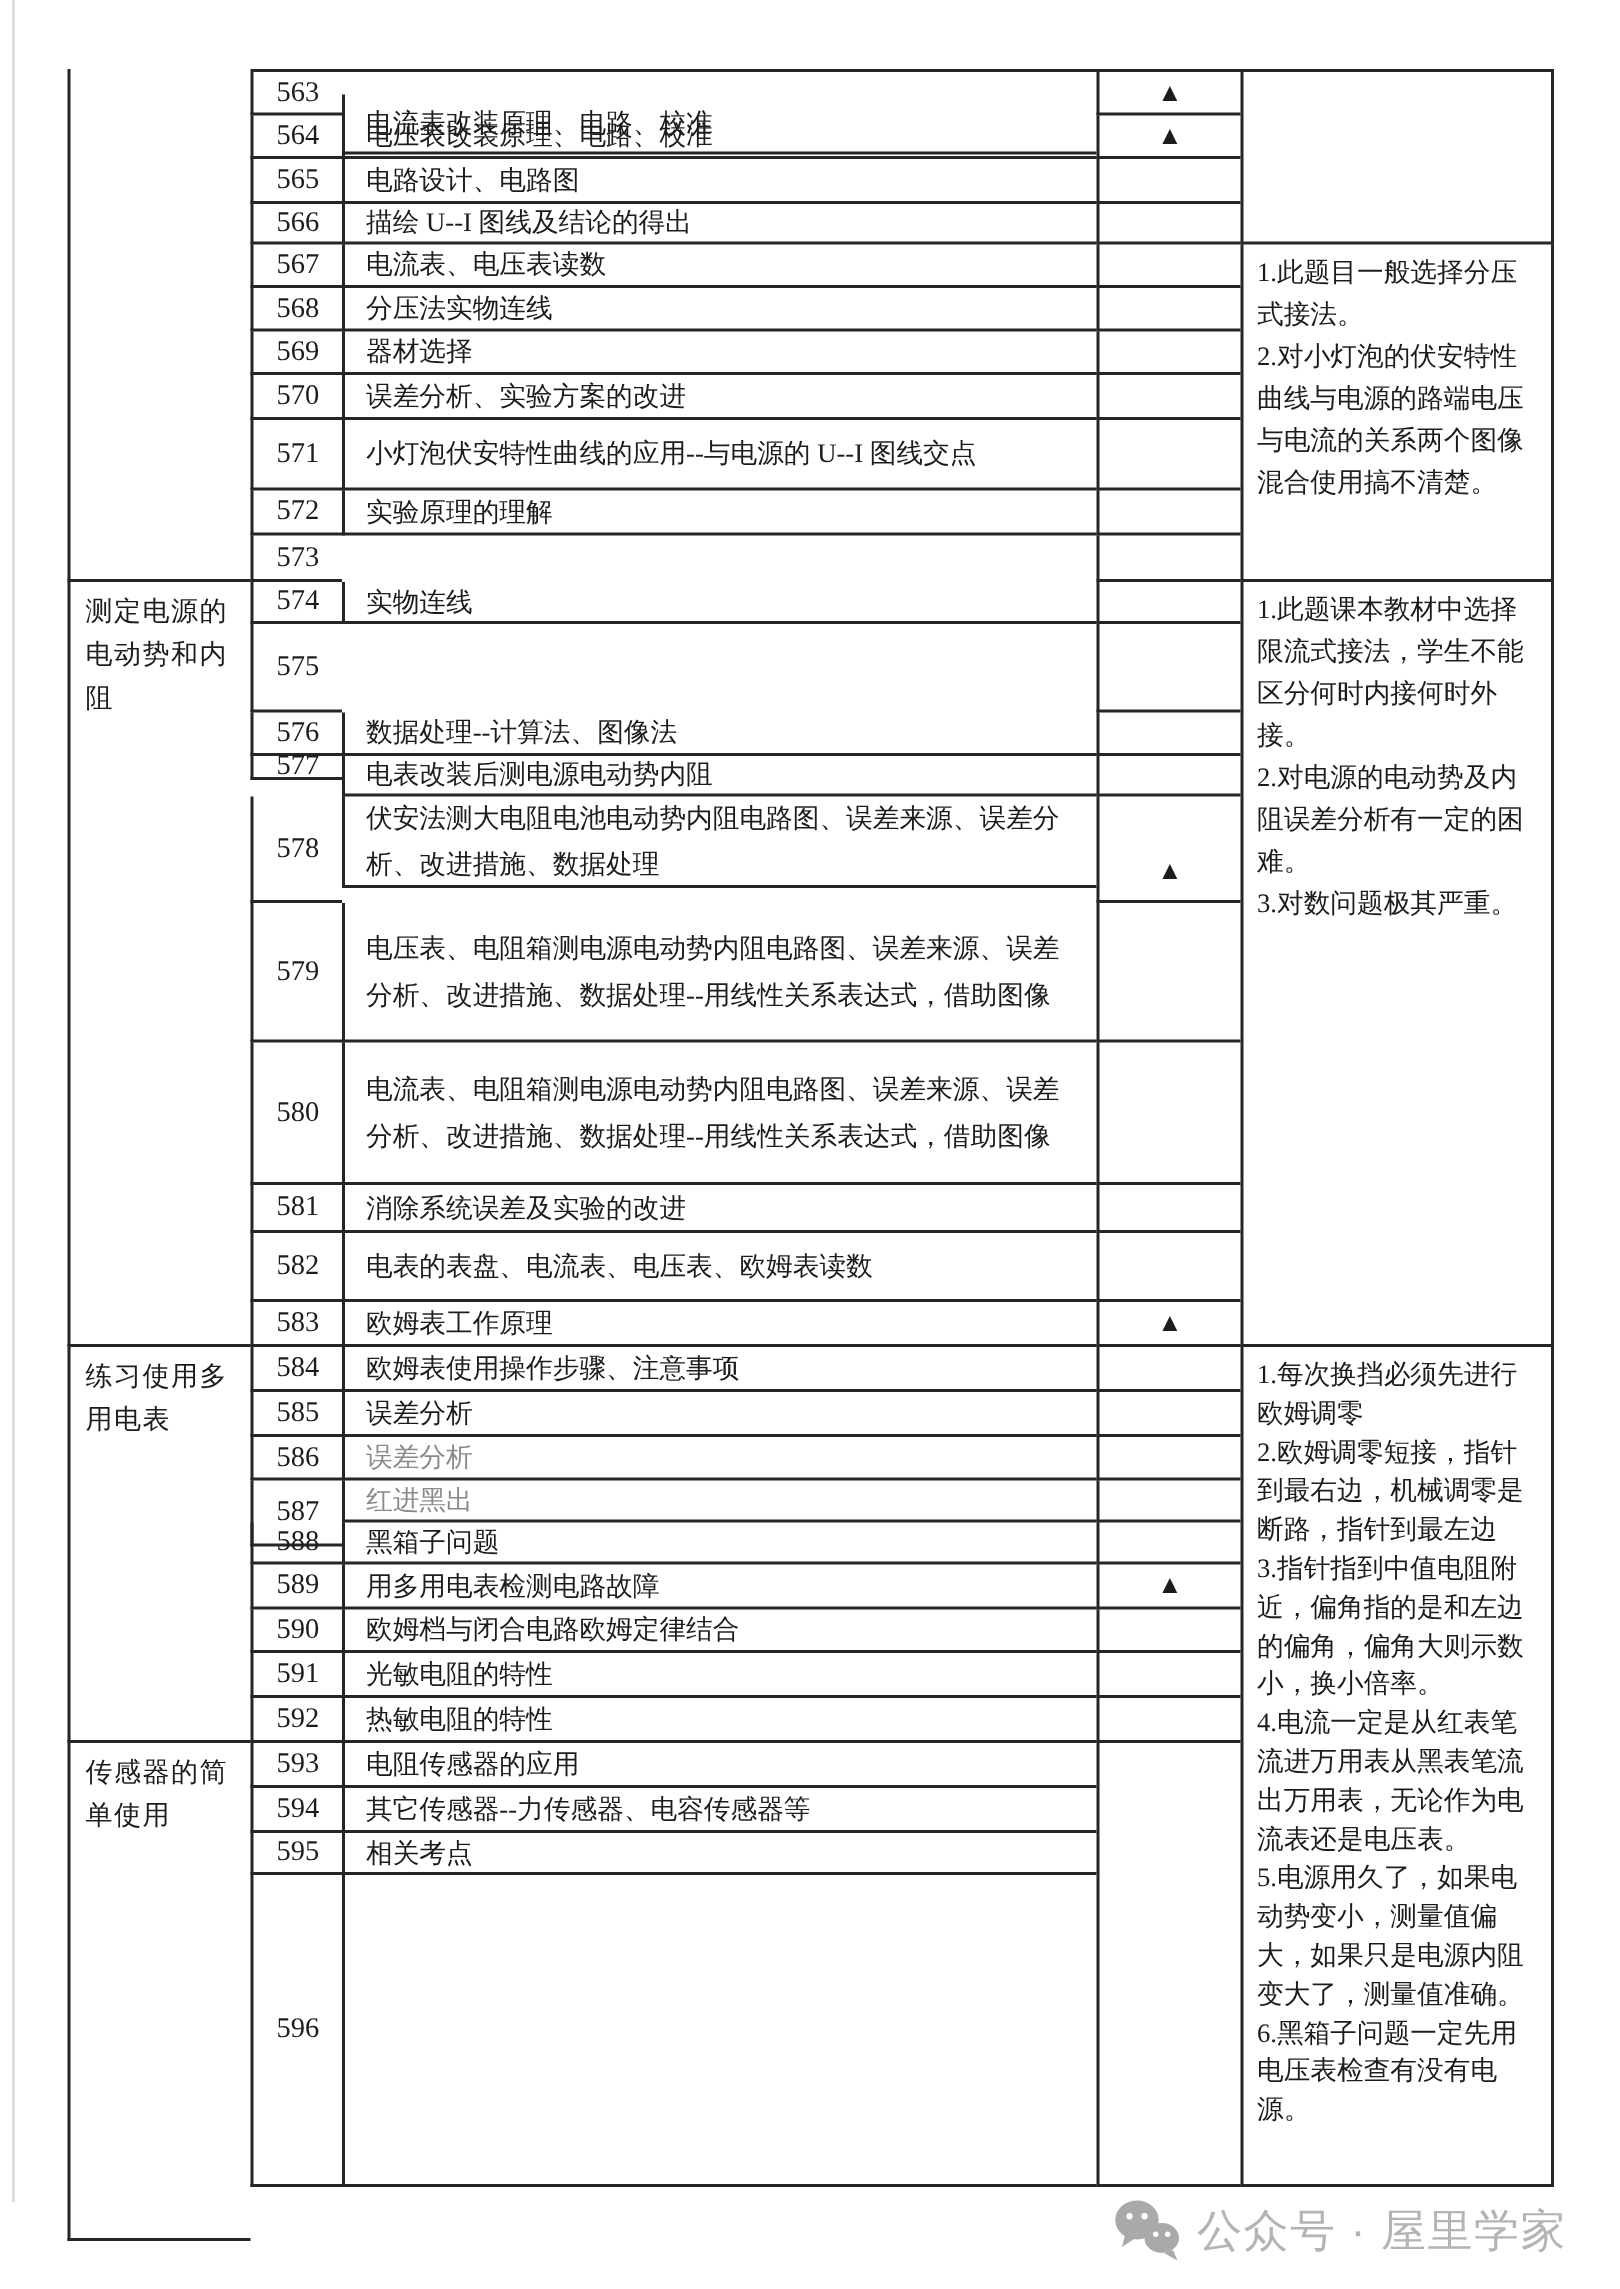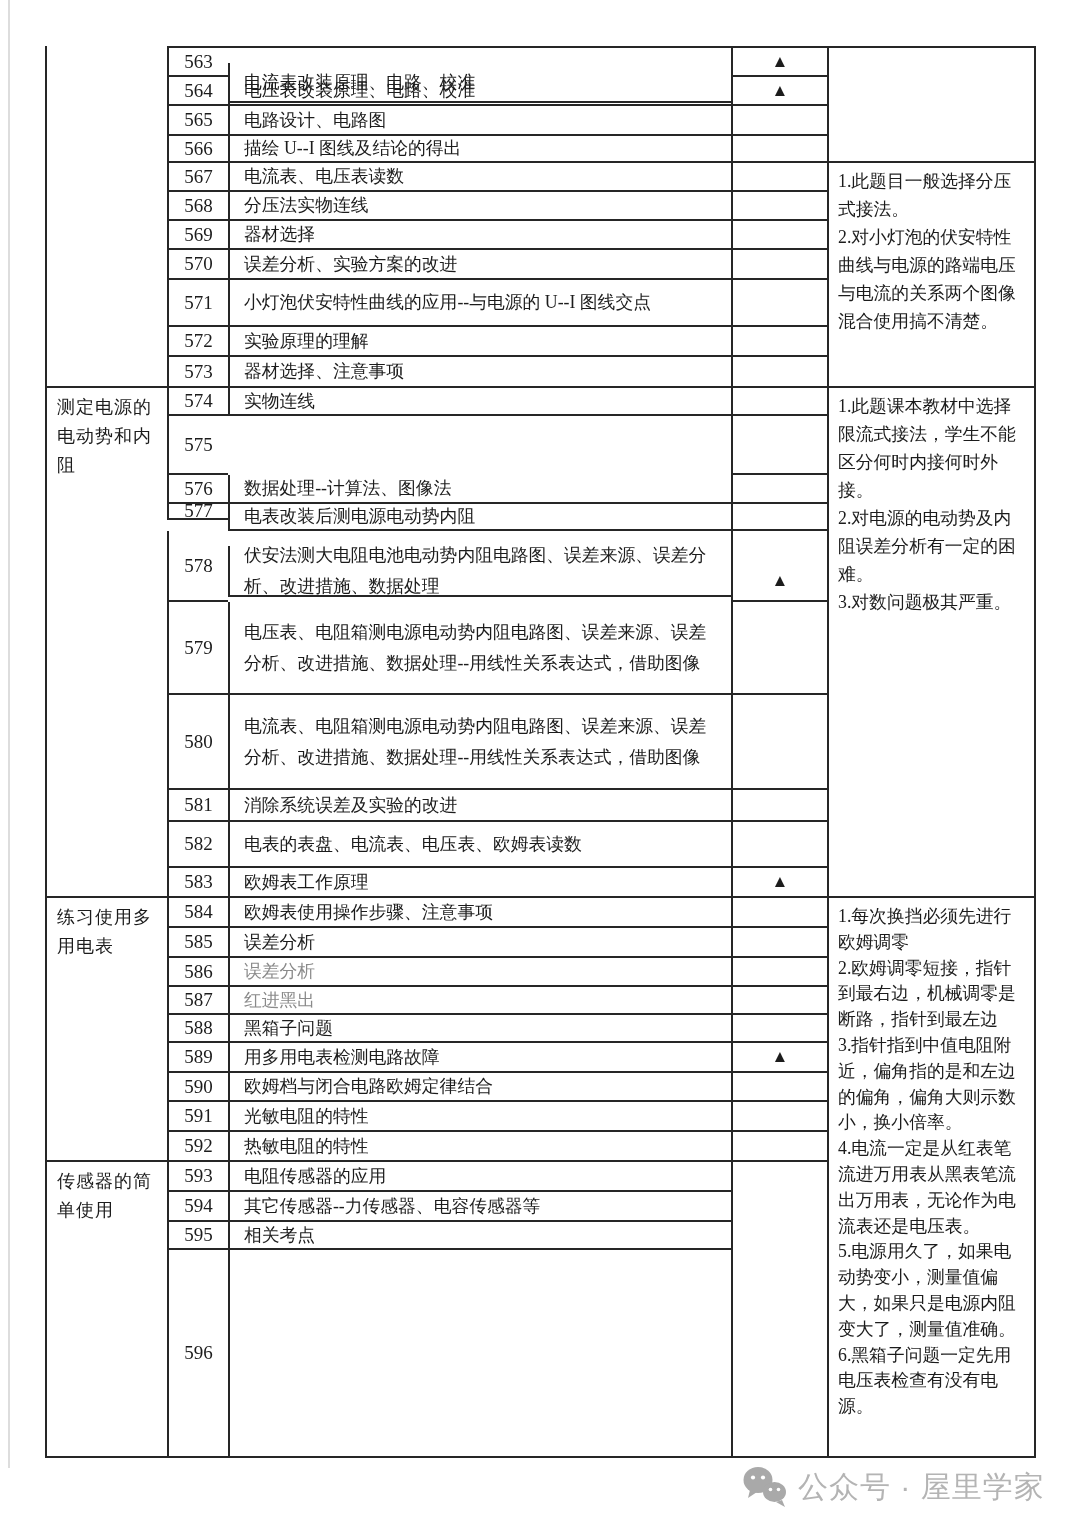--- a/index.html
+++ b/index.html
@@ -25,21 +25,21 @@
 </head>
 <body>
 
 <div id="page">
   <div class="scan-edge"></div>
   <div class="topline"></div>
 
   <div class="cell cat" style="top:46px;height:342px"></div>
   <div class="cell cat" style="top:388px;height:510px">测定电源的电动势和内阻</div>
   <div class="cell cat" style="top:898px;height:264px">练习使用多用电表</div>
-  <div class="cell cat" style="top:1162px;height:296px">传感器的简单使用</div>
+  <div class="cell cat" style="top:1162px;height:332px">传感器的简单使用</div>
 
   <div class="cell num" style="top:48px;height:29px">563</div>
   <div class="cell desc" style="top:63px;height:40px">电流表改装原理、电路、校准</div>
   <div class="cell tri" style="top:48px;height:29px">▲</div>
 
   <div class="cell num" style="top:77px;height:29px">564</div>
   <div class="cell desc" style="top:77px;height:29px">电压表改装原理、电路、校准</div>
   <div class="cell tri" style="top:77px;height:29px">▲</div>
 
   <div class="cell num" style="top:106px;height:30px">565</div>
@@ -68,40 +68,39 @@
 
   <div class="cell num" style="top:280px;height:47px">571</div>
   <div class="cell desc" style="top:280px;height:47px">小灯泡伏安特性曲线的应用--与电源的 U--I 图线交点</div>
   <div class="cell tri" style="top:280px;height:47px"></div>
 
   <div class="cell num" style="top:327px;height:30px">572</div>
   <div class="cell desc" style="top:327px;height:30px">实验原理的理解</div>
   <div class="cell tri" style="top:327px;height:30px"></div>
 
   <div class="cell num" style="top:357px;height:31px">573</div>
-  <div class="cell desc" style="top:357px;height:31px">器材选择、注意事项</div>
   <div class="cell tri" style="top:357px;height:31px"></div>
 
   <div class="cell num" style="top:388px;height:28px">574</div>
   <div class="cell desc" style="top:388px;height:28px">实物连线</div>
   <div class="cell tri" style="top:388px;height:28px"></div>
 
   <div class="cell num" style="top:416px;height:59px">575</div>
   <div class="cell tri" style="top:416px;height:59px"></div>
 
   <div class="cell num" style="top:475px;height:29px">576</div>
   <div class="cell desc" style="top:475px;height:29px">数据处理--计算法、图像法</div>
   <div class="cell tri" style="top:475px;height:29px"></div>
 
   <div class="cell num" style="top:504px;height:16px">577</div>
   <div class="cell desc" style="top:504px;height:27px">电表改装后测电源电动势内阻</div>
   <div class="cell tri" style="top:504px;height:27px"></div>
 
   <div class="cell num" style="top:531px;height:71px">578</div>
-  <div class="cell desc" style="top:546px;height:51px">伏安法测大电阻电池电动势内阻电路图、误差来源、误差分析、改进措施、数据处理</div>
+  <div class="cell desc" style="top:531px;height:61px">伏安法测大电阻电池电动势内阻电路图、误差来源、误差分析、改进措施、数据处理</div>
   <div class="cell tri bottom" style="top:531px;height:71px">▲</div>
 
   <div class="cell num" style="top:602px;height:93px">579</div>
   <div class="cell desc" style="top:602px;height:93px">电压表、电阻箱测电源电动势内阻电路图、误差来源、误差分析、改进措施、数据处理--用线性关系表达式，借助图像</div>
   <div class="cell tri" style="top:602px;height:93px"></div>
 
   <div class="cell num" style="top:695px;height:95px">580</div>
   <div class="cell desc" style="top:695px;height:95px">电流表、电阻箱测电源电动势内阻电路图、误差来源、误差分析、改进措施、数据处理--用线性关系表达式，借助图像</div>
   <div class="cell tri" style="top:695px;height:95px"></div>
 
@@ -122,21 +121,21 @@
   <div class="cell tri" style="top:898px;height:30px"></div>
 
   <div class="cell num" style="top:928px;height:30px">585</div>
   <div class="cell desc" style="top:928px;height:30px">误差分析</div>
   <div class="cell tri" style="top:928px;height:30px"></div>
 
   <div class="cell num" style="top:958px;height:29px">586</div>
   <div class="cell desc gray" style="top:958px;height:29px">误差分析</div>
   <div class="cell tri" style="top:958px;height:29px"></div>
 
-  <div class="cell num" style="top:987px;height:28px">587</div>
+  <div class="cell num" style="top:987px;height:44px">587</div>
   <div class="cell desc gray" style="top:987px;height:28px">红进黑出</div>
   <div class="cell tri" style="top:987px;height:28px"></div>
 
   <div class="cell num" style="top:1015px;height:28px">588</div>
   <div class="cell desc" style="top:1015px;height:28px">黑箱子问题</div>
   <div class="cell tri" style="top:1015px;height:28px"></div>
 
   <div class="cell num" style="top:1043px;height:30px">589</div>
   <div class="cell desc" style="top:1043px;height:30px">用多用电表检测电路故障</div>
   <div class="cell tri" style="top:1043px;height:30px">▲</div>

